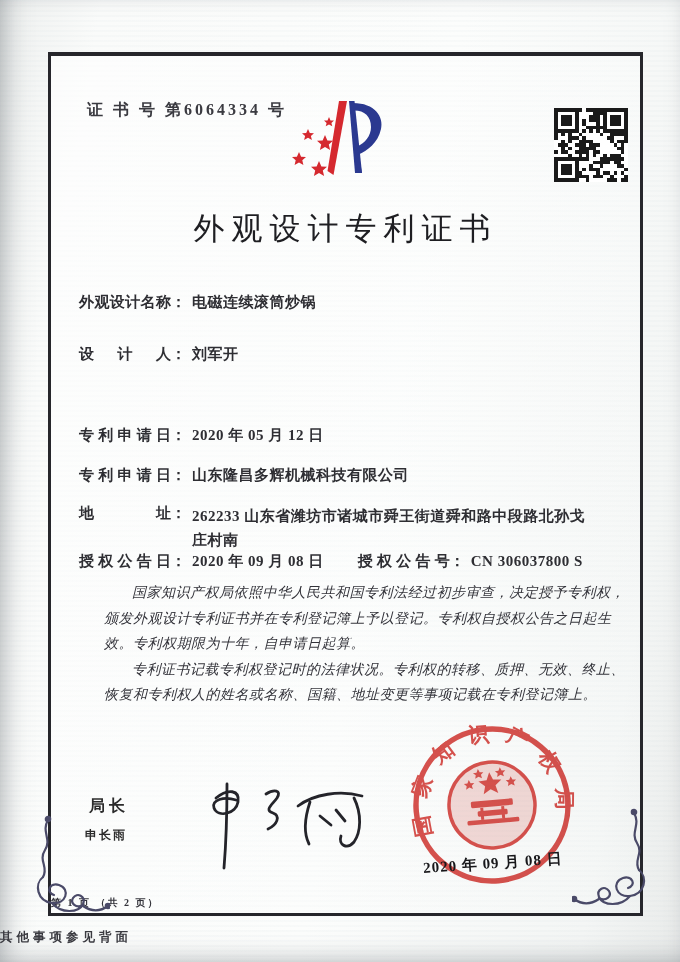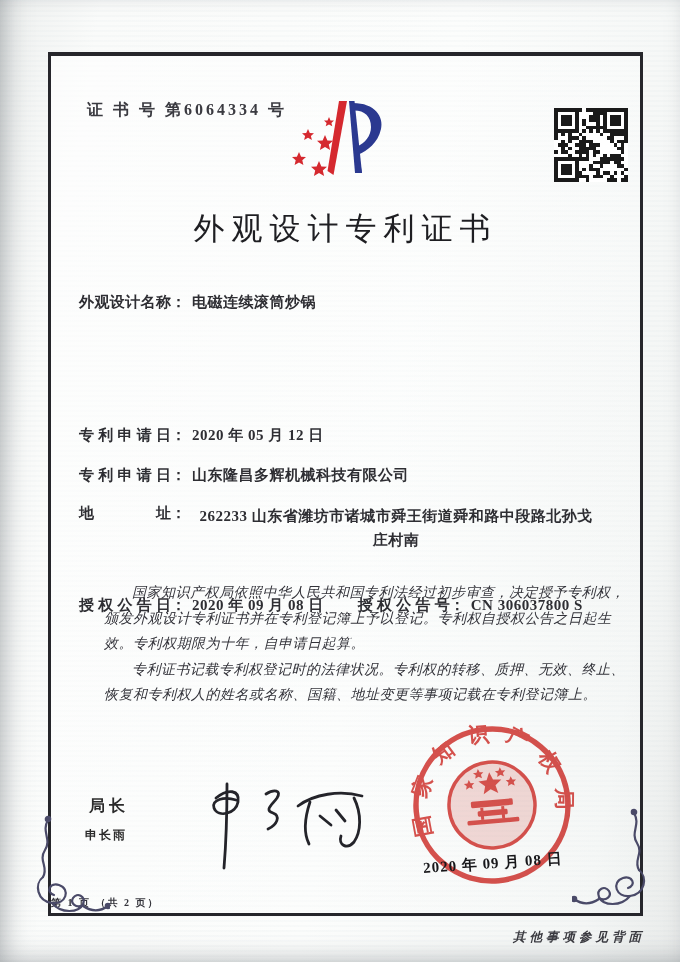--- a/index.html
+++ b/index.html
@@ -21,36 +21,36 @@
   }
   .cert-no { position:absolute; left:28px; top:44px; font-size:16px; letter-spacing:3px; color:#3a3a40; font-weight:600;margin-left:8px; }
   .logo { position:absolute; left:212px; top:40px; }
   .qr { position:absolute; left:503px; top:52px; width:74px; height:74px; }
   .title { position:absolute; left:0; top:152px; width:100%; text-align:center;
            font-size:31px; font-weight:400; letter-spacing:7px; color:#1e1e22; }
   .row { position:absolute; left:28px; width:545px; font-size:15px; font-weight:600; color:#2e2e33; }
   .lbl { display:inline-block; width:92px; text-align:justify; text-align-last:justify; }
   .colon { display:inline-block; margin-right:6px; }
   .val { letter-spacing:.5px; }
-  .val-wrap { display:inline-block; vertical-align:top; width:408px; line-height:24px;text-align:center; }
-  .row-grant { display:flex;margin-top:44px; }
+  .val-wrap { display:inline-block; vertical-align:top; width:408px; line-height:24px; }
+  .row-grant { display:flex; }
   .pair2 { margin-left:34px; }
   .bodytext { position:absolute; left:14px; top:524px; width:566px;
               font-size:14px; line-height:25.5px; font-style:italic; color:#33333a; letter-spacing:.5px; }
   .bodytext p { text-indent:2em;margin-left:39px; }
   .commissioner { position:absolute; left:38px; top:740px; font-size:16px; font-weight:700; letter-spacing:4px; }
   .commissioner-name { position:absolute; left:34px; top:771px; font-size:12px; font-weight:700; letter-spacing:2px; }
   .signature { position:absolute; left:143px; top:716px; }
   .seal { position:absolute; left:356px; top:664px; opacity:.93; mix-blend-mode:multiply; }
   .seal-date { position:absolute; left:372px; top:797px; width:170px; font-size:15px; font-weight:700;
                letter-spacing:1px; color:#17171a; transform:rotate(-4deg); }
   .page-info { position:absolute; left:0; top:840px; width:522px; text-align:left;
                font-size:10px; letter-spacing:2px; font-weight:600; color:#33333a; }
-  .back-note { position:absolute; left:0; top:929px; width:645px; text-align:right;
-               font-size:12.5px; letter-spacing:4px; font-weight:600; color:#3a3a40;font-style:italic; }
+  .back-note { position:absolute; left:0; top:929px; width:645px; text-align:left;
+               font-size:12.5px; letter-spacing:4px; font-weight:600; color:#3a3a40; }
   .flourish { position:absolute; }
   .fl-left { left:32px; top:814px; }
   .fl-right { left:572px; top:804px; transform:scaleX(-1); }
 </style>
 </head>
 <body>
 
 <div class="photo">
 
   <div class="frame">
@@ -79,20 +79,23 @@
       <rect width="21" height="21" fill="#ffffff"></rect>
       <path id="qr-modules" fill="#1a1a1a" d="M0 0h1v1h-1zM1 0h1v1h-1zM2 0h1v1h-1zM3 0h1v1h-1zM4 0h1v1h-1zM5 0h1v1h-1zM6 0h1v1h-1zM7 0h1v1h-1zM9 0h1v1h-1zM10 0h1v1h-1zM11 0h1v1h-1zM12 0h1v1h-1zM13 0h1v1h-1zM14 0h1v1h-1zM15 0h1v1h-1zM16 0h1v1h-1zM17 0h1v1h-1zM18 0h1v1h-1zM19 0h1v1h-1zM20 0h1v1h-1zM0 1h1v1h-1zM6 1h1v1h-1zM11 1h1v1h-1zM12 1h1v1h-1zM13 1h1v1h-1zM14 1h1v1h-1zM20 1h1v1h-1zM0 2h1v1h-1zM2 2h1v1h-1zM3 2h1v1h-1zM4 2h1v1h-1zM6 2h1v1h-1zM10 2h1v1h-1zM11 2h1v1h-1zM12 2h1v1h-1zM14 2h1v1h-1zM16 2h1v1h-1zM17 2h1v1h-1zM18 2h1v1h-1zM20 2h1v1h-1zM0 3h1v1h-1zM2 3h1v1h-1zM3 3h1v1h-1zM4 3h1v1h-1zM6 3h1v1h-1zM8 3h1v1h-1zM10 3h1v1h-1zM11 3h1v1h-1zM12 3h1v1h-1zM14 3h1v1h-1zM16 3h1v1h-1zM17 3h1v1h-1zM18 3h1v1h-1zM20 3h1v1h-1zM0 4h1v1h-1zM2 4h1v1h-1zM3 4h1v1h-1zM4 4h1v1h-1zM6 4h1v1h-1zM8 4h1v1h-1zM12 4h1v1h-1zM14 4h1v1h-1zM16 4h1v1h-1zM17 4h1v1h-1zM18 4h1v1h-1zM20 4h1v1h-1zM0 5h1v1h-1zM6 5h1v1h-1zM9 5h1v1h-1zM10 5h1v1h-1zM11 5h1v1h-1zM12 5h1v1h-1zM13 5h1v1h-1zM14 5h1v1h-1zM20 5h1v1h-1zM0 6h1v1h-1zM1 6h1v1h-1zM2 6h1v1h-1zM3 6h1v1h-1zM4 6h1v1h-1zM5 6h1v1h-1zM6 6h1v1h-1zM8 6h1v1h-1zM10 6h1v1h-1zM12 6h1v1h-1zM14 6h1v1h-1zM15 6h1v1h-1zM16 6h1v1h-1zM17 6h1v1h-1zM18 6h1v1h-1zM19 6h1v1h-1zM20 6h1v1h-1zM0 7h1v1h-1zM2 7h1v1h-1zM4 7h1v1h-1zM7 7h1v1h-1zM13 7h1v1h-1zM16 7h1v1h-1zM17 7h1v1h-1zM18 7h1v1h-1zM19 7h1v1h-1zM20 7h1v1h-1zM0 8h1v1h-1zM4 8h1v1h-1zM5 8h1v1h-1zM6 8h1v1h-1zM8 8h1v1h-1zM15 8h1v1h-1zM16 8h1v1h-1zM20 8h1v1h-1zM2 9h1v1h-1zM4 9h1v1h-1zM7 9h1v1h-1zM8 9h1v1h-1zM9 9h1v1h-1zM10 9h1v1h-1zM16 9h1v1h-1zM18 9h1v1h-1zM19 9h1v1h-1zM20 9h1v1h-1zM1 10h1v1h-1zM2 10h1v1h-1zM3 10h1v1h-1zM6 10h1v1h-1zM7 10h1v1h-1zM8 10h1v1h-1zM10 10h1v1h-1zM11 10h1v1h-1zM12 10h1v1h-1zM17 10h1v1h-1zM19 10h1v1h-1zM2 11h1v1h-1zM4 11h1v1h-1zM7 11h1v1h-1zM8 11h1v1h-1zM9 11h1v1h-1zM10 11h1v1h-1zM11 11h1v1h-1zM18 11h1v1h-1zM19 11h1v1h-1zM0 12h1v1h-1zM2 12h1v1h-1zM3 12h1v1h-1zM6 12h1v1h-1zM7 12h1v1h-1zM8 12h1v1h-1zM9 12h1v1h-1zM11 12h1v1h-1zM12 12h1v1h-1zM19 12h1v1h-1zM4 13h1v1h-1zM7 13h1v1h-1zM9 13h1v1h-1zM11 13h1v1h-1zM14 13h1v1h-1zM16 13h1v1h-1zM17 13h1v1h-1zM18 13h1v1h-1zM0 14h1v1h-1zM1 14h1v1h-1zM2 14h1v1h-1zM3 14h1v1h-1zM4 14h1v1h-1zM5 14h1v1h-1zM6 14h1v1h-1zM7 14h1v1h-1zM8 14h1v1h-1zM9 14h1v1h-1zM13 14h1v1h-1zM14 14h1v1h-1zM15 14h1v1h-1zM16 14h1v1h-1zM17 14h1v1h-1zM18 14h1v1h-1zM19 14h1v1h-1zM0 15h1v1h-1zM6 15h1v1h-1zM11 15h1v1h-1zM12 15h1v1h-1zM13 15h1v1h-1zM14 15h1v1h-1zM15 15h1v1h-1zM17 15h1v1h-1zM18 15h1v1h-1zM0 16h1v1h-1zM2 16h1v1h-1zM3 16h1v1h-1zM4 16h1v1h-1zM6 16h1v1h-1zM10 16h1v1h-1zM13 16h1v1h-1zM18 16h1v1h-1zM19 16h1v1h-1zM0 17h1v1h-1zM2 17h1v1h-1zM3 17h1v1h-1zM4 17h1v1h-1zM6 17h1v1h-1zM8 17h1v1h-1zM10 17h1v1h-1zM11 17h1v1h-1zM12 17h1v1h-1zM20 17h1v1h-1zM0 18h1v1h-1zM2 18h1v1h-1zM3 18h1v1h-1zM4 18h1v1h-1zM6 18h1v1h-1zM7 18h1v1h-1zM12 18h1v1h-1zM14 18h1v1h-1zM15 18h1v1h-1zM17 18h1v1h-1zM19 18h1v1h-1zM0 19h1v1h-1zM6 19h1v1h-1zM7 19h1v1h-1zM8 19h1v1h-1zM9 19h1v1h-1zM11 19h1v1h-1zM12 19h1v1h-1zM13 19h1v1h-1zM16 19h1v1h-1zM20 19h1v1h-1zM0 20h1v1h-1zM1 20h1v1h-1zM2 20h1v1h-1zM3 20h1v1h-1zM4 20h1v1h-1zM5 20h1v1h-1zM6 20h1v1h-1zM9 20h1v1h-1zM15 20h1v1h-1zM16 20h1v1h-1zM17 20h1v1h-1zM19 20h1v1h-1zM20 20h1v1h-1z"></path>
     </svg>
 
     <div class="title">外观设计专利证书</div>
 
     <div class="row" style="top:237px">
       <span class="lbl">外观设计名称</span><span class="colon">：</span><span class="val">电磁连续滚筒炒锅</span>
     </div>
 
+    <div class="row" style="top:289px">
+      <span class="lbl">设计人</span><span class="colon">：</span><span class="val">刘军开</span>
+    </div>
 
 
     <div class="row" style="top:370px">
       <span class="lbl">专利申请日</span><span class="colon">：</span><span class="val">2020 年 05 月 12 日</span>
     </div>
 
     <div class="row" style="top:410px">
       <span class="lbl">专利申请日</span><span class="colon">：</span><span class="val">山东隆昌多辉机械科技有限公司</span>
     </div>
 

